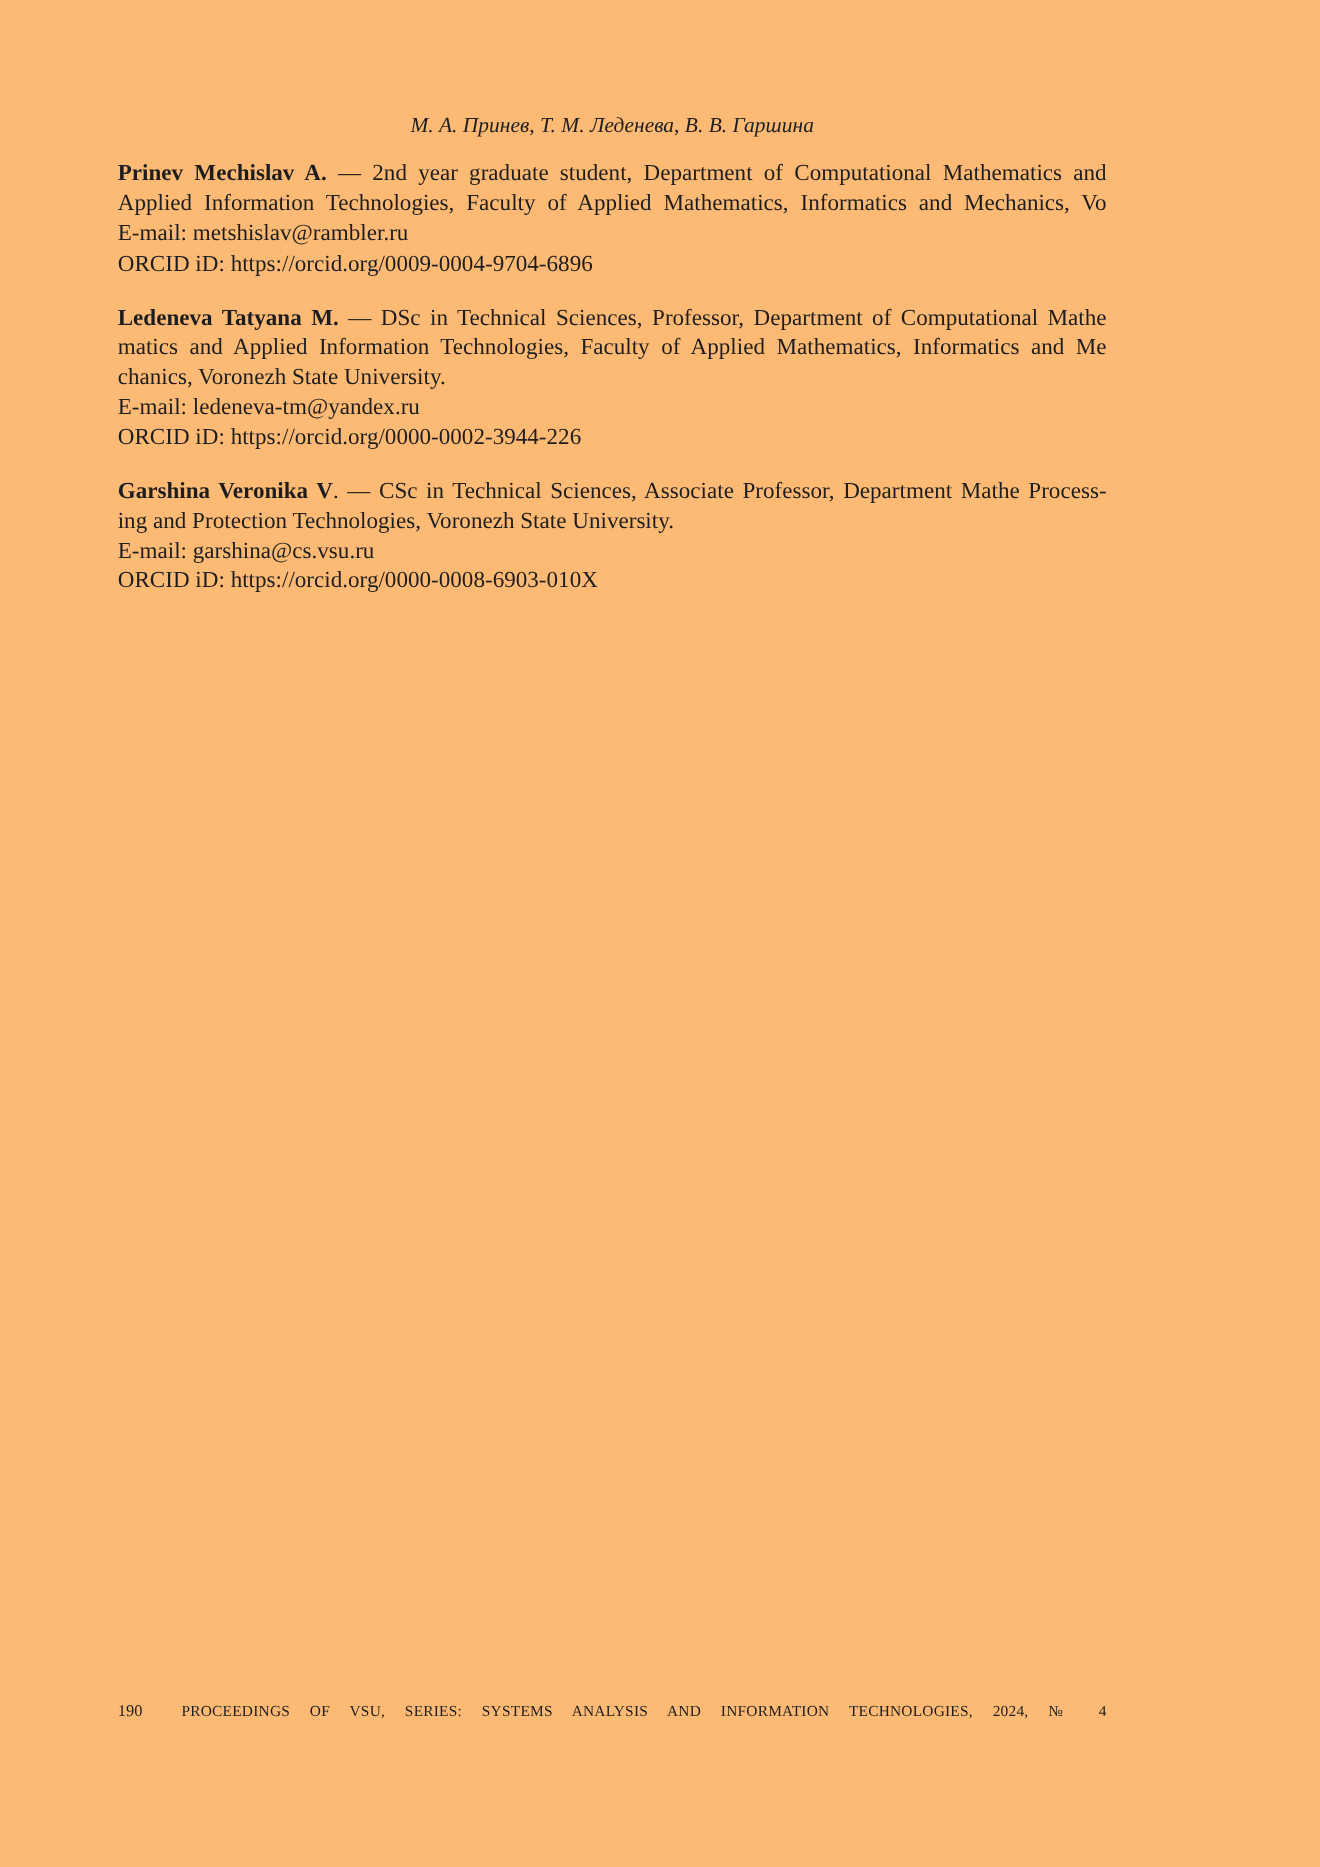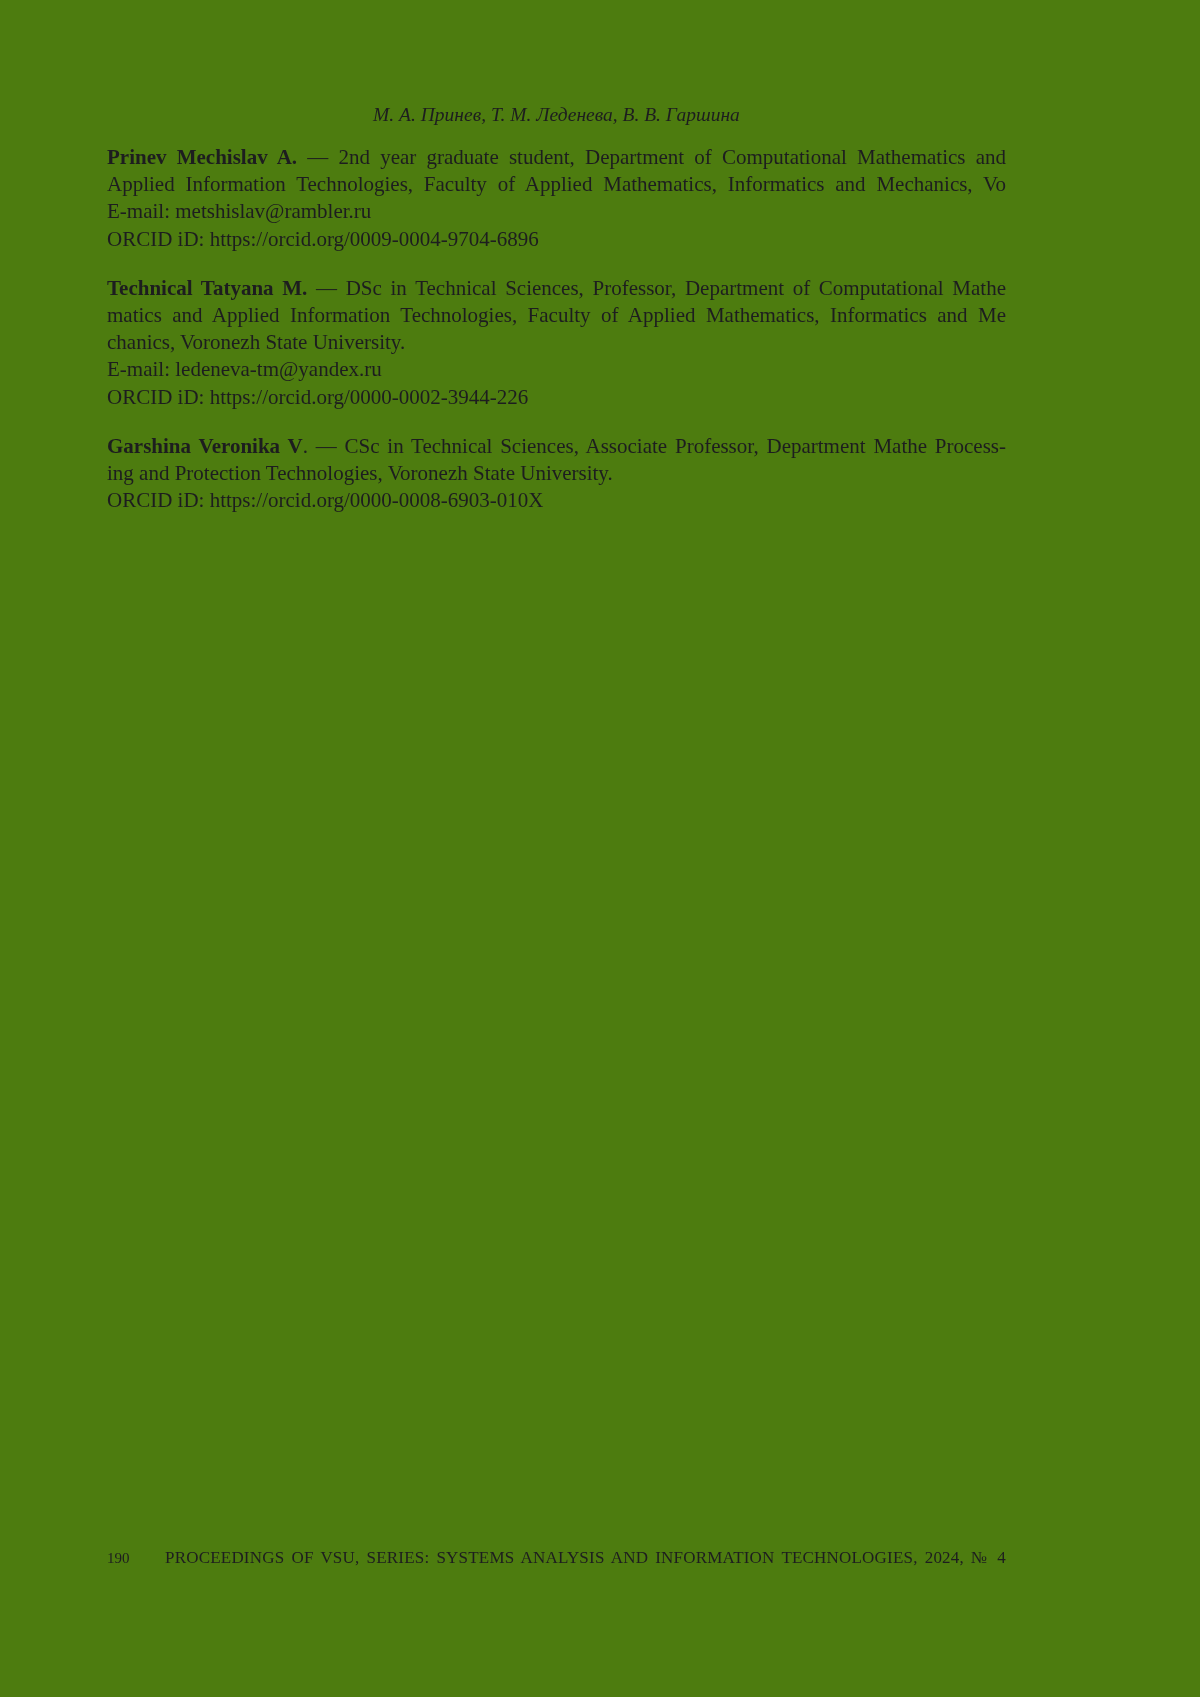--- a/index.html
+++ b/index.html
@@ -9,21 +9,21 @@
     height: 1697px;
     position: relative;
     font-family: "Liberation Serif", serif;
     color: #1d1d1f;
     background: #ffffff;
     overflow: hidden;
   }
   .page {
     position: absolute;
     inset: 0;
-    background: #4d7c0f;
+    background: #fdba74;
   }
   .running-head {
     position: absolute;
     top: 103px;
     left: 107px;
     width: 899px;
     text-align: center;
     font-style: italic;
     font-size: 19.5px;
     line-height: 24px;
@@ -52,21 +52,21 @@
     width: 899px;
     display: flex;
     align-items: baseline;
   }
   .pagenum {
     flex: 0 0 58px;
     font-size: 15px;
   }
   .journal {
     flex: 1 1 auto;
-    font-size: 17px;
+    font-size: 14px;
     letter-spacing: 0.2px;
     text-align: justify;
     text-align-last: justify;
     font-family: Liberation Serif, serif;
   }
 </style>
 </head>
 <body>
 
 <div class="page">
@@ -76,30 +76,31 @@
   <main class="content">
 
     <section class="bio">
       <div class="line just"><b class="nm">Prinev Mechislav A.</b><span> — 2nd year graduate student, Department of Computational Mathematics and</span></div>
       <div class="line just">Applied Information Technologies, Faculty of Applied Mathematics, Informatics and Mechanics, Vo</div>
       <div class="line">E-mail: metshislav@rambler.ru</div>
       <div class="line">ORCID iD: https://orcid.org/0009-0004-9704-6896</div>
     </section>
 
     <section class="bio">
-      <div class="line just"><b class="nm">Technical Tatyana M.</b><span> — DSc in Technical Sciences, Professor, Department of Computational Mathe</span></div>
+      <div class="line just"><b class="nm">Ledeneva Tatyana M.</b><span> — DSc in Technical Sciences, Professor, Department of Computational Mathe</span></div>
       <div class="line just">matics and Applied Information Technologies, Faculty of Applied Mathematics, Informatics and Me</div>
       <div class="line">chanics, Voronezh State University.</div>
       <div class="line">E-mail: ledeneva-tm@yandex.ru</div>
       <div class="line">ORCID iD: https://orcid.org/0000-0002-3944-226</div>
     </section>
 
     <section class="bio">
       <div class="line just"><b class="nm">Garshina Veronika V</b><span>. — CSc in Technical Sciences, Associate Professor, Department Mathe Process-</span></div>
       <div class="line">ing and Protection Technologies, Voronezh State University.</div>
+      <div class="line">E-mail: garshina@cs.vsu.ru</div>
       <div class="line">ORCID iD: https://orcid.org/0000-0008-6903-010X</div>
     </section>
 
   </main>
 
   <footer class="footer">
     <span class="pagenum">190</span>
     <span class="journal">PROCEEDINGS OF VSU, SERIES: SYSTEMS ANALYSIS AND INFORMATION TECHNOLOGIES, 2024, № 4</span>
   </footer>
 

